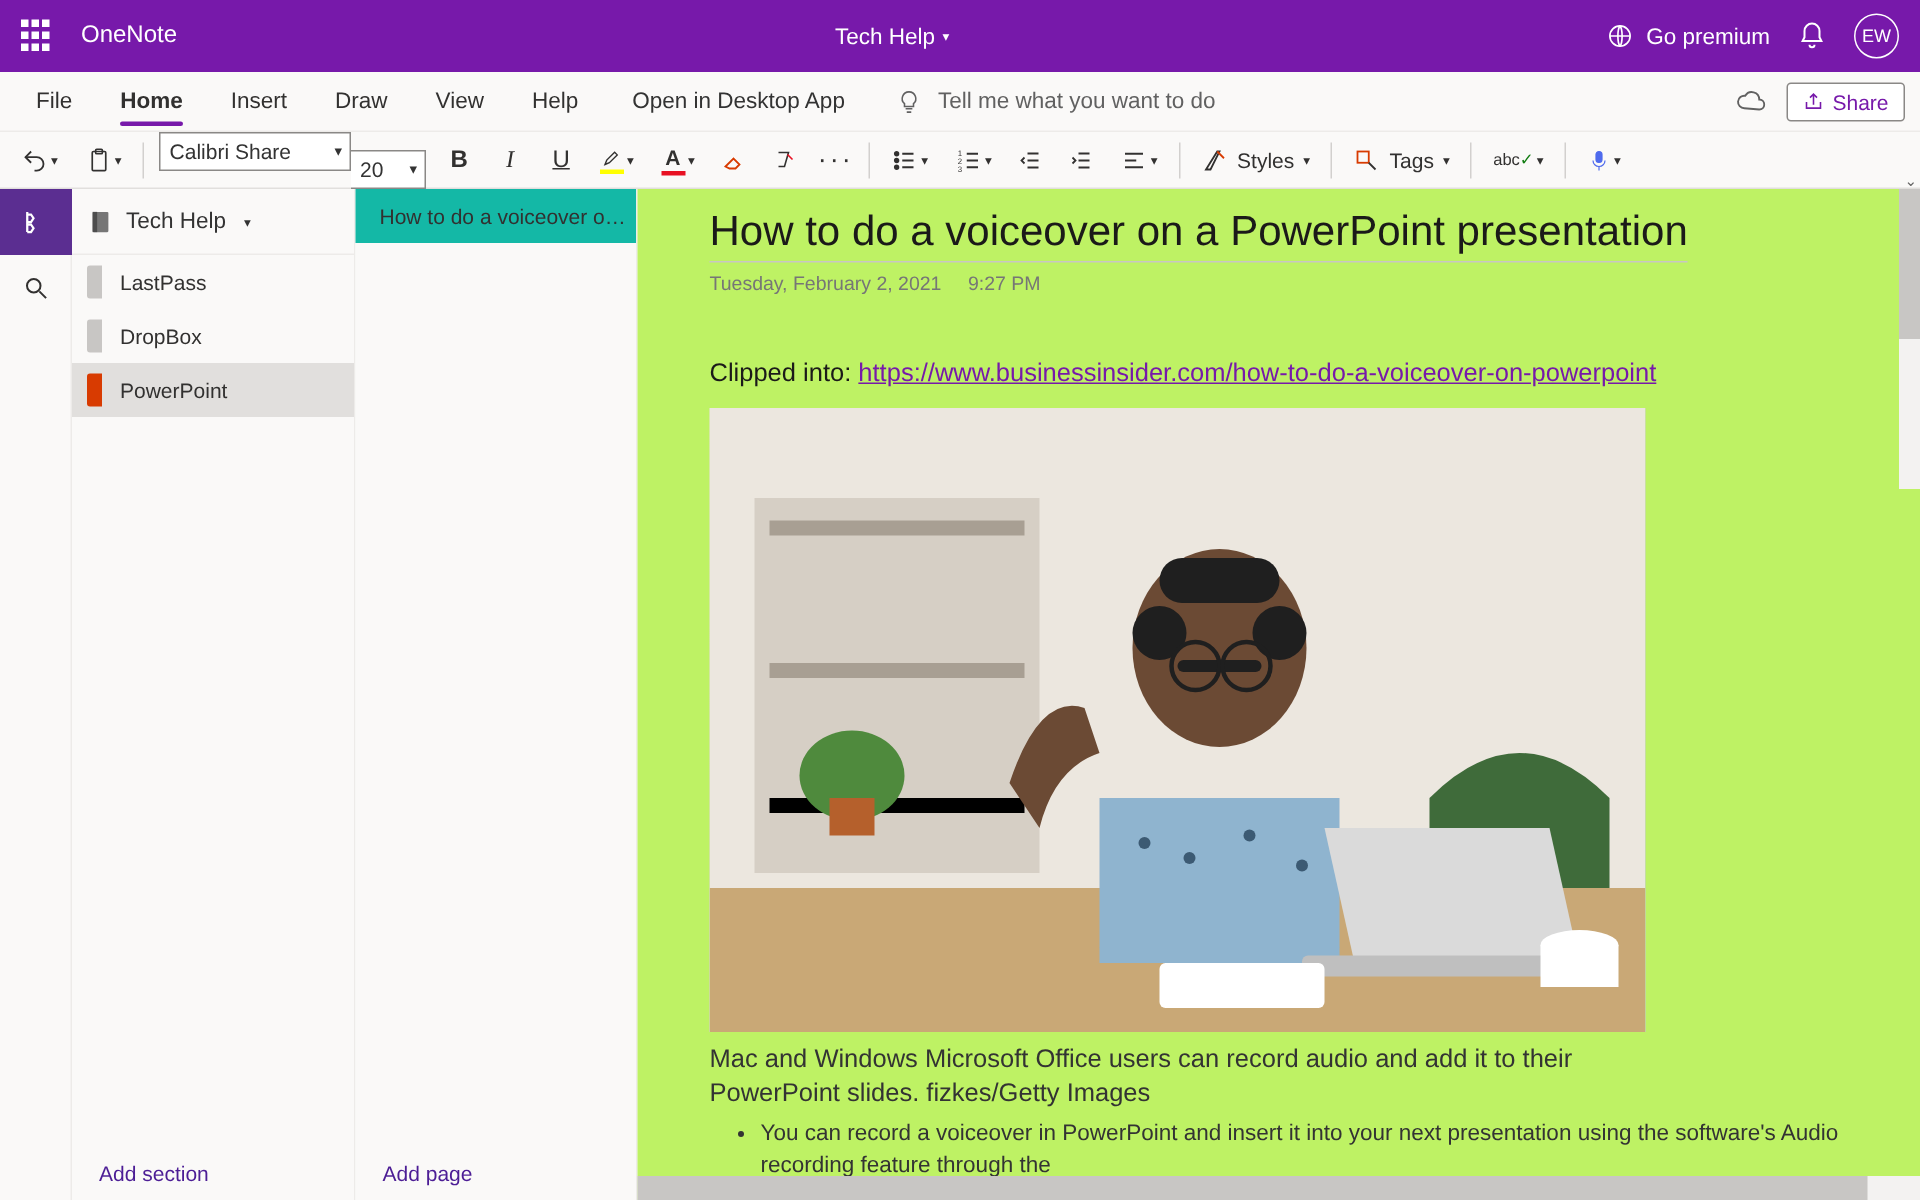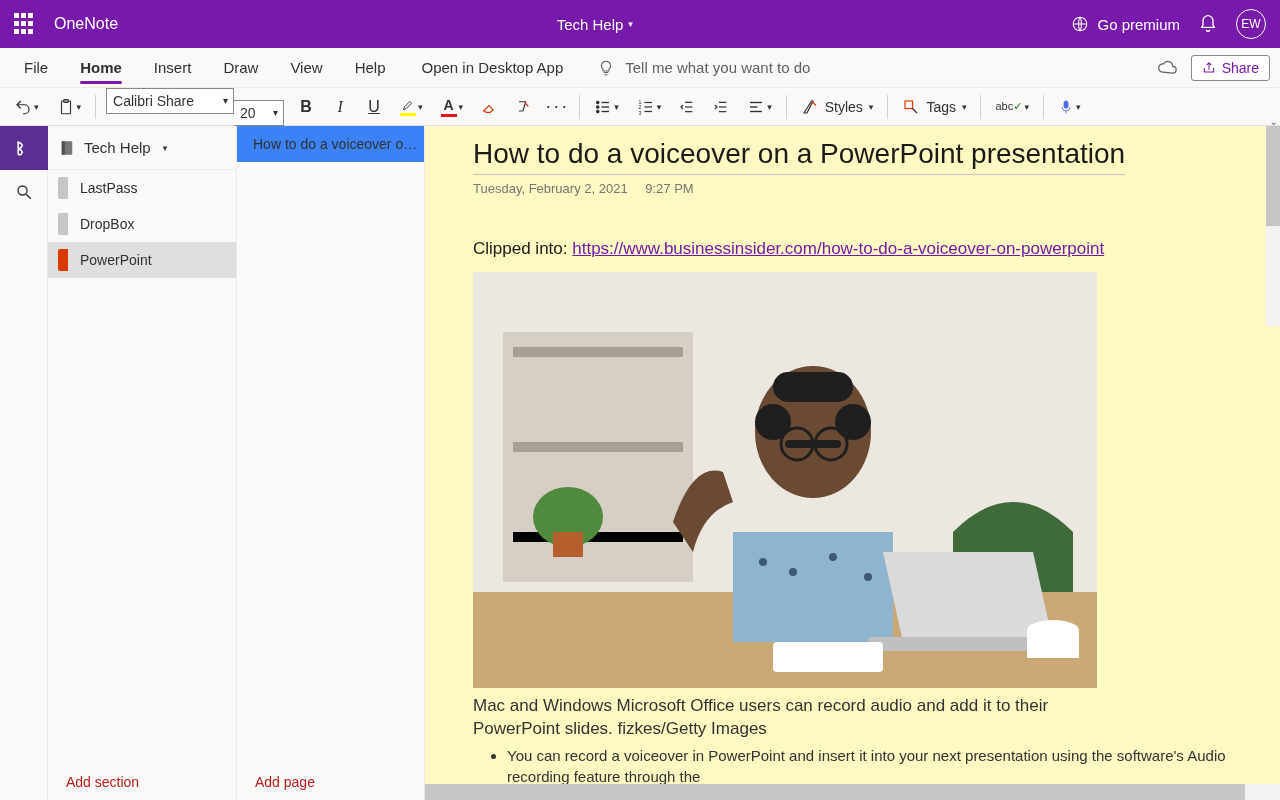--- a/index.html
+++ b/index.html
@@ -49,27 +49,27 @@
 .rail .nb-toggle { width:48px; height:44px; display:flex; align-items:center; justify-content:center; background:#5b2e91; color:#fff; cursor:pointer;}
 .rail .search { width:48px; height:44px; display:flex; align-items:center; justify-content:center; color:#323130; cursor:pointer;}
 
 .sections-col { width:189px; background:#faf9f8; border-right:1px solid #edebe9; display:flex; flex-direction:column; }
 .section-hdr { height:44px; display:flex; align-items:center; gap:8px; padding:0 10px; border-bottom:1px solid #edebe9; cursor:pointer;}
 .sec-item { height:36px; display:flex; align-items:center; gap:12px; padding-left:10px; font-size:14px; color:#323130; cursor:pointer; position:relative;}
 .sec-item .tab-mark { width:10px; height:22px; border-radius:2px 0 0 2px; }
 .sec-item.active { background:#e1dfdd; }
 .sec-item.active .tab-mark { background:#d83b01; }
 .sec-item:not(.active) .tab-mark { background:#c8c6c4; }
-.add-link { height:36px; display:flex; align-items:center; padding-left:18px; color:#b91c1c; font-size:14px; cursor:pointer;}
+.add-link { height:36px; display:flex; align-items:center; padding-left:18px; color:#4c1d95; font-size:14px; cursor:pointer;}
 
 .pages-col { width:188px; background:#faf9f8; border-right:1px solid #edebe9; display:flex; flex-direction:column; }
 .page-item { height:36px; display:flex; align-items:center; padding:0 16px; font-size:14px; color:#323130; cursor:pointer; white-space:nowrap; overflow:hidden; text-overflow:ellipsis;}
-.page-item.active { background:#3b82f6; }
-
-.note-canvas { flex:1; background:#fef9c3; overflow:auto; position:relative; padding:12px 48px 0 48px;}
+.page-item.active { background:#14b8a6; }
+
+.note-canvas { flex:1; background:#bef264; overflow:auto; position:relative; padding:12px 48px 0 48px;}
 .page-title { font-size:28px; color:#1b1a19; border-bottom:1px solid #c8c6c4; padding-bottom:4px; display:inline-block; min-width:560px; outline:none;}
 .page-meta { color:#767676; font-size:13px; margin-top:6px;}
 .page-meta span+span { margin-left:14px; }
 .clip { margin-top:40px; font-size:17px; color:#1b1a19; line-height:1.5;}
 .clip a { color:#7719AA; text-decoration:underline; }
 .stock-img { margin-top:10px; width:624px; height:416px; background:linear-gradient(135deg,#e8e2d9 0%,#d4cfc7 40%,#b8c4cc 100%); position:relative; overflow:hidden;}
 .caption { margin-top:6px; font-size:17px; line-height:1.4; max-width:640px;}
 .bullets { margin-top:4px; padding-left:34px; font-size:15px; line-height:1.4;}
 .bullets li { list-style:disc; }
 

